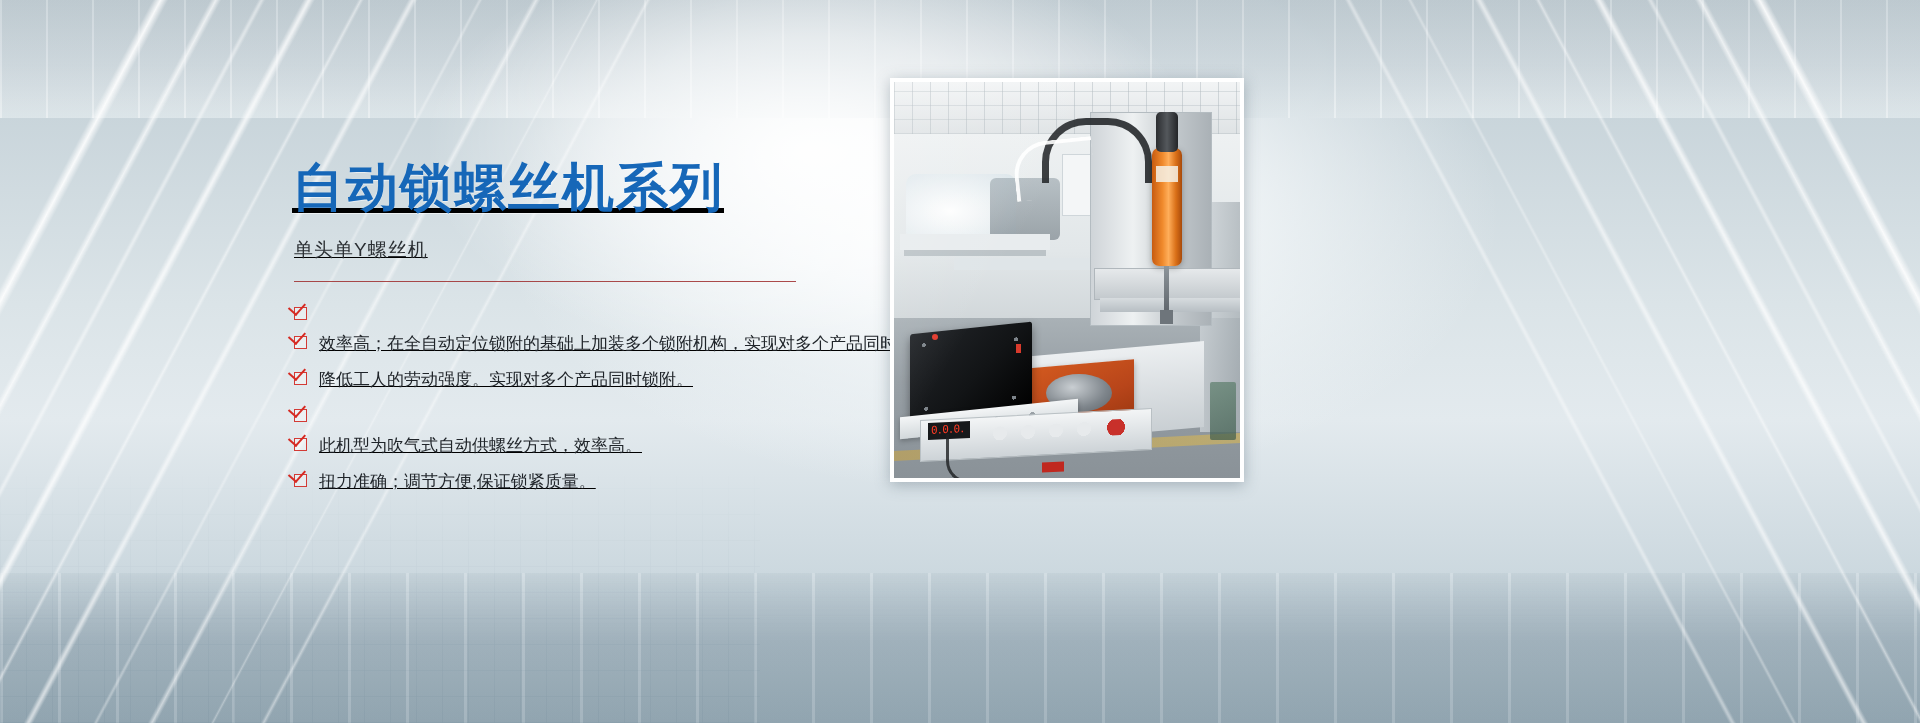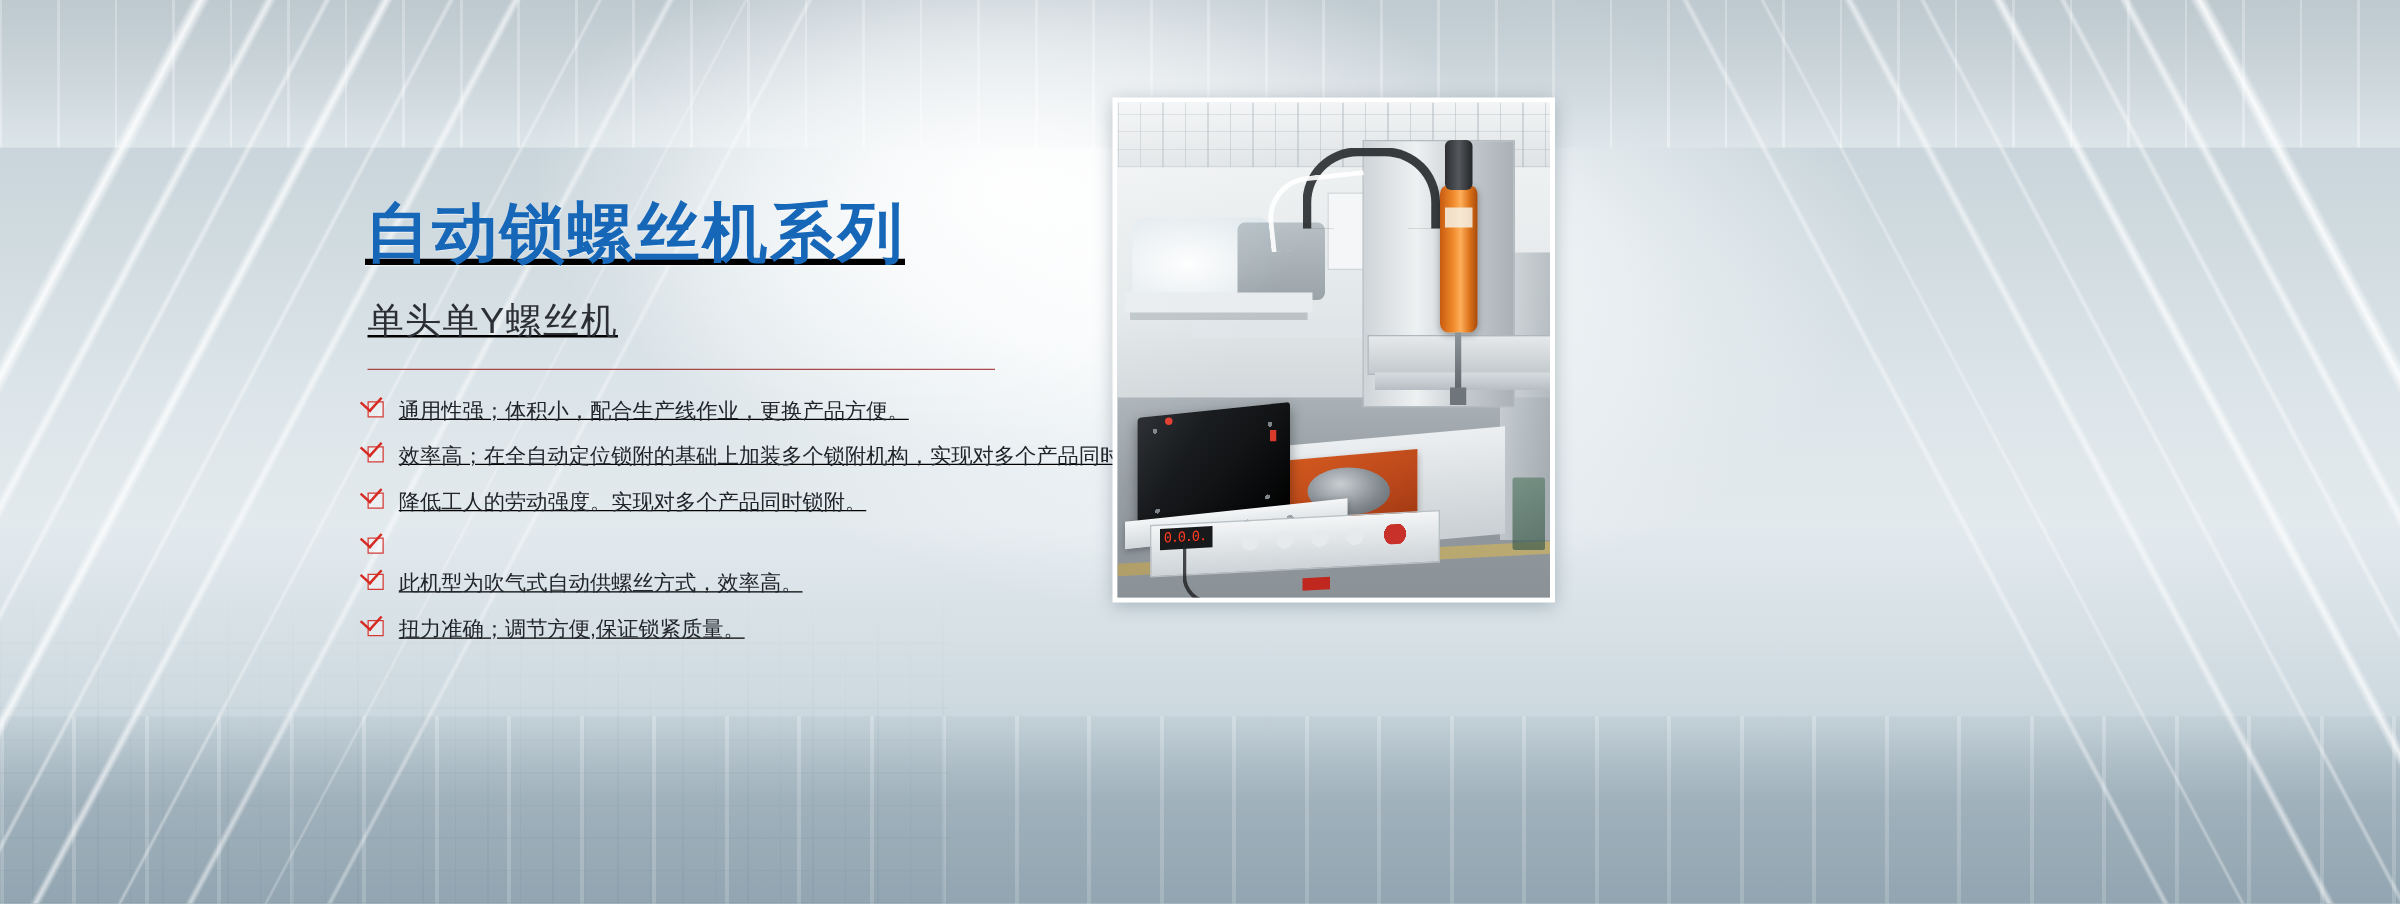--- a/index.html
+++ b/index.html
@@ -85,21 +85,21 @@
 
   
   .content{position:absolute;left:0;top:0;width:1920px;height:723px;}
   .text-col{position:absolute;left:292px;top:160px;width:600px;text-decoration:underline;}
   .title{
     font-size:52px;font-weight:bold;color:#1667b8;letter-spacing:2px;
     line-height:1.05;margin:0;white-space:nowrap;
     text-shadow:0 1px 0 rgba(255,255,255,.55);
   }
   .subtitle{
-    font-size:29px;color:#2b2f33;font-weight:500;letter-spacing:1px;
+    font-size:19px;color:#2b2f33;font-weight:500;letter-spacing:1px;
     margin:22px 0 0 2px;white-space:nowrap;
   }
   .divider{
     width:502px;height:1px;background:#9d2b2b;opacity:.85;margin:18px 0 0 2px;
   }
   .bullets{list-style:none;margin:20px 0 0 0;padding:0;}
   .bullet{
     display:flex;align-items:flex-start;gap:12px;
     margin:0 0 11px 2px;
     font-size:17px;color:#20252a;line-height:1.5;white-space:nowrap;
@@ -254,21 +254,20 @@
   <div class="content">
 
     <div class="text-col">
       <h1 class="title">自动锁螺丝机系列</h1>
       <div class="subtitle">单头单Y螺丝机</div>
       <div class="divider"></div>
 
       <ul class="bullets">
         <li class="bullet">
           <span class="chk"></span>
-          <span>通用性强；体积小，配合生产线作业，更换产品方便。</span>
         </li>
         <li class="bullet">
           <span class="chk"></span>
           <span>效率高；在全自动定位锁附的基础上加装多个锁附机构，实现对多个产品同时锁附。</span>
         </li>
         <li class="bullet">
           <span class="chk"></span>
           <span>降低工人的劳动强度。实现对多个产品同时锁附。</span>
         </li>
         <li class="bullet">

